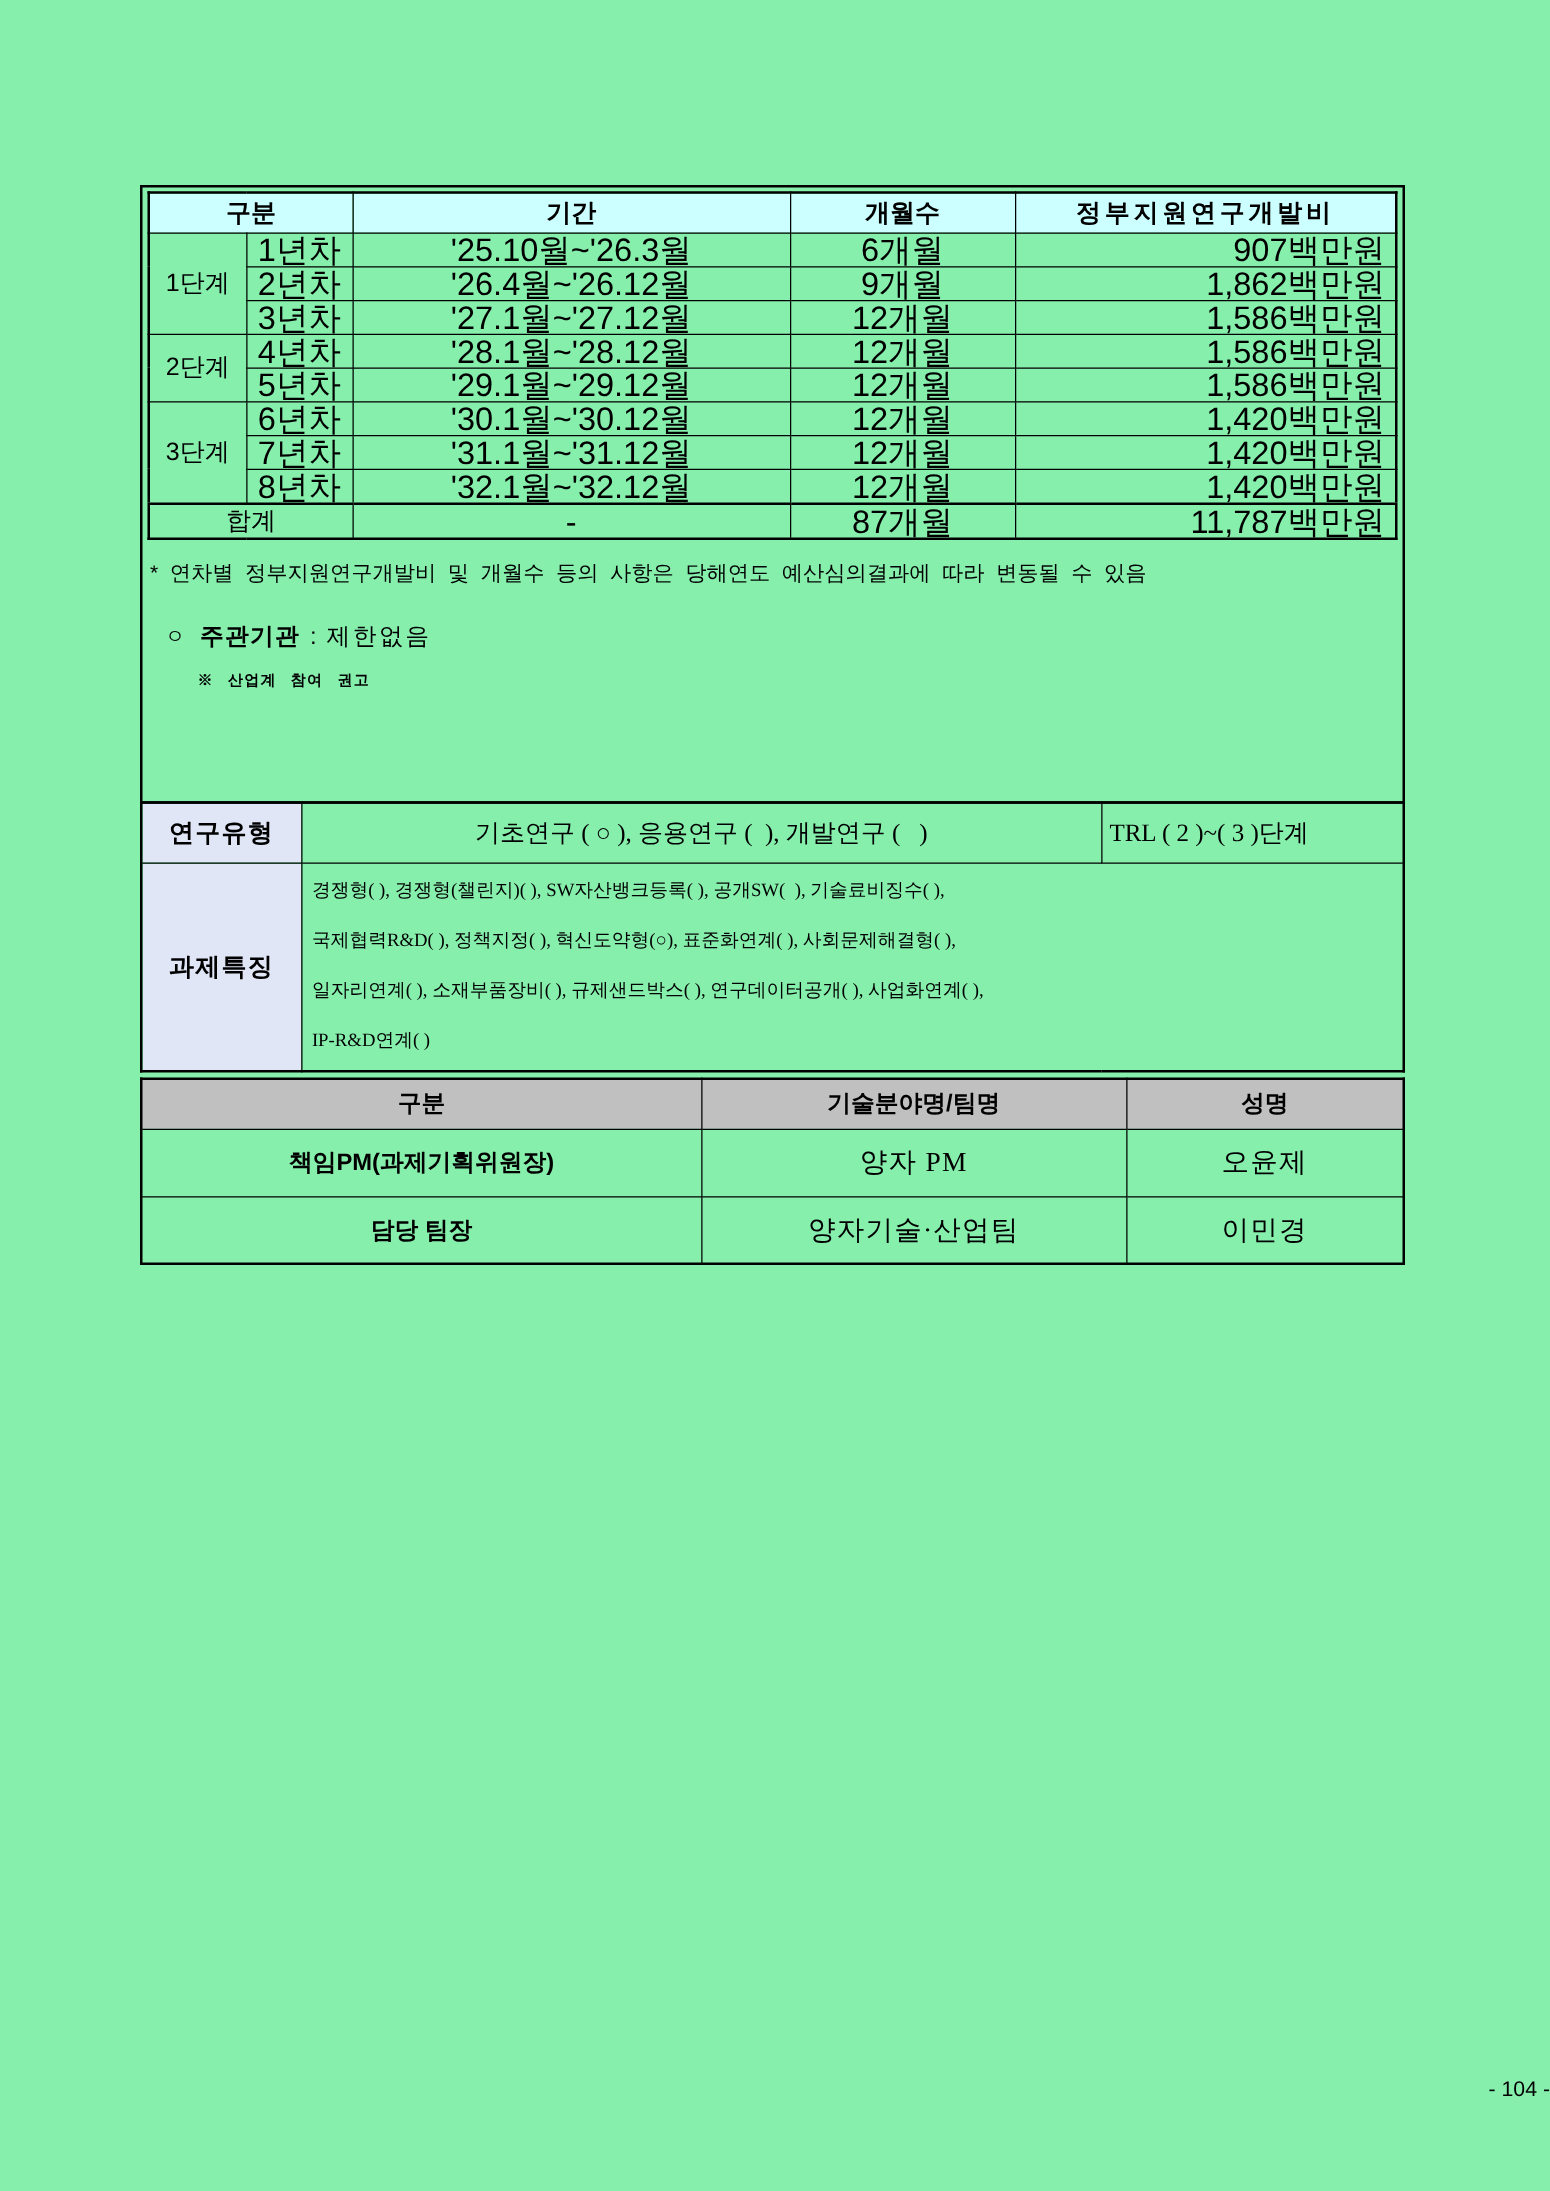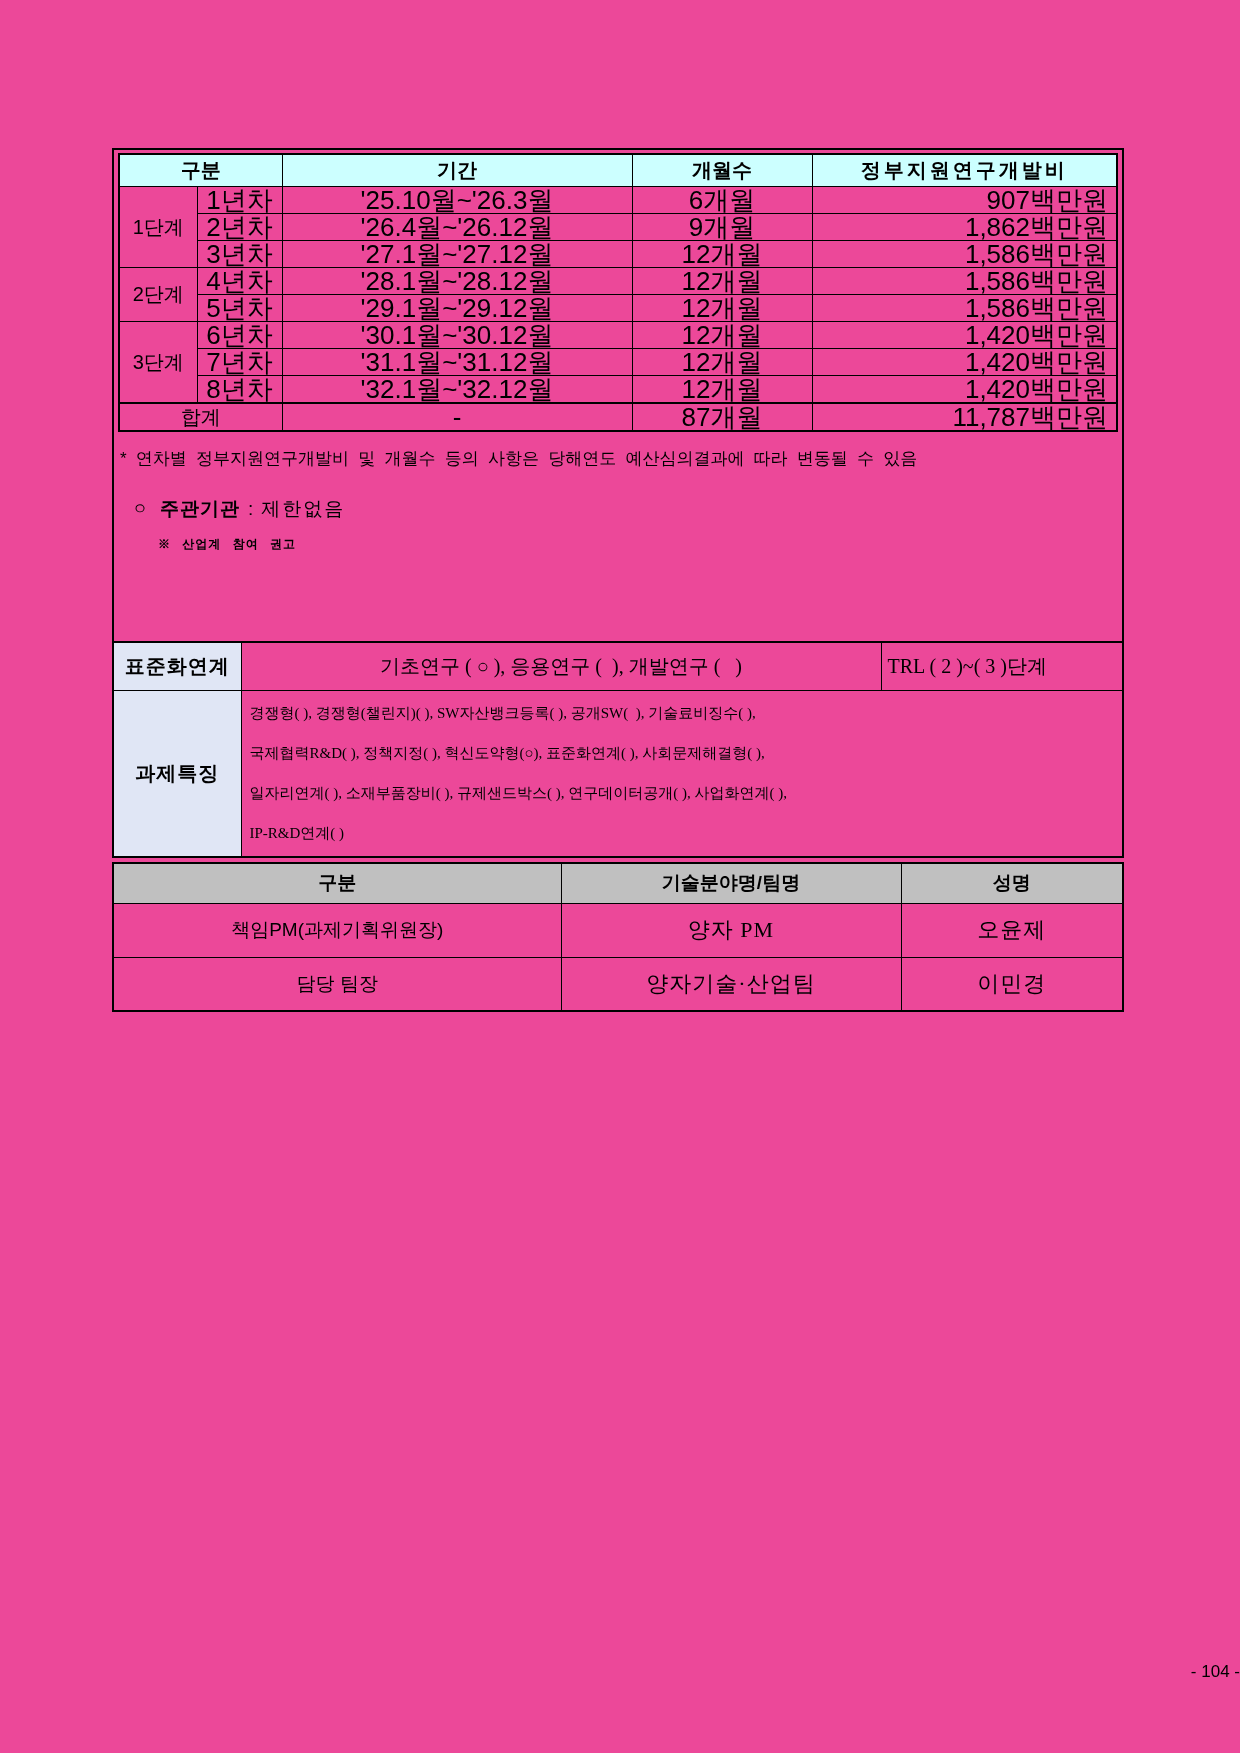--- a/index.html
+++ b/index.html
@@ -2,21 +2,21 @@
 <html><head>
 <meta charset="utf-8">
 <style>
   * { margin:0; padding:0; box-sizing:border-box; }
   html,body { background:#ffffff; }
   body {
     width:1240px; height:1753px;
     font-family:"Liberation Sans", sans-serif;
     color:#000;
   }
-  .page { position:relative; width:1240px; height:1753px; background:#ec4899; overflow:hidden; }
+  .page { position:relative; width:1240px; height:1753px; background:#86efac; overflow:hidden; }
   .content { position:absolute; left:112px; top:148px; width:1012px; }
 
   
   .section-top {
     border:2px solid #000;
     height:495px;
     padding:3px 4px 0 4px;
   }
   table { border-collapse:collapse; }
 
@@ -72,21 +72,21 @@
   }
 
   
   .pm-table { width:100%; table-layout:fixed; border:2px solid #000; margin-top:4px; }
   .pm-table th, .pm-table td { border:1.5px solid #000; text-align:center; vertical-align:middle; }
   .pm-table th {
     background:#C0C0C0; height:40px;
     font-size:19px; font-weight:bold;
   }
   .pm-table td { height:54px; }
-  .pm-cat { font-size:19px; font-weight:normal; }
+  .pm-cat { font-size:19px; font-weight:bold; }
   .pm-val { font-family:"Liberation Serif", serif; font-size:22px; letter-spacing:1px; }
 
   
   .footer {
     position:absolute; left:0; top:1662px; width:1240px;
     text-align:right; font-size:17px;
   }
 </style>
 </head>
 <body>
@@ -182,21 +182,21 @@
     </div>
 
     <table class="type-table">
       <colgroup>
         <col style="width:128px">
           <col style="width:640px">
           <col>
       </colgroup>
       <tbody>
           <tr class="rt-row">
-        <td class="label-cell">표준화연계</td>
+        <td class="label-cell">연구유형</td>
         <td class="rt-value">기초연구 ( ○ ), 응용연구 (  ), 개발연구 (   )</td>
         <td class="trl-cell">TRL ( 2 )~( 3 )단계</td>
       </tr>
       <tr class="tf-row">
         <td class="label-cell">과제특징</td>
         <td colspan="2" class="tf-content">
           <div>경쟁형( ), 경쟁형(챌린지)( ), SW자산뱅크등록( ), 공개SW(  ), 기술료비징수( ),</div>
           <div>국제협력R&amp;D( ), 정책지정( ), 혁신도약형(○), 표준화연계( ), 사회문제해결형( ),</div>
           <div>일자리연계( ), 소재부품장비( ), 규제샌드박스( ), 연구데이터공개( ), 사업화연계( ),</div>
           <div>IP-R&amp;D연계( )</div>

